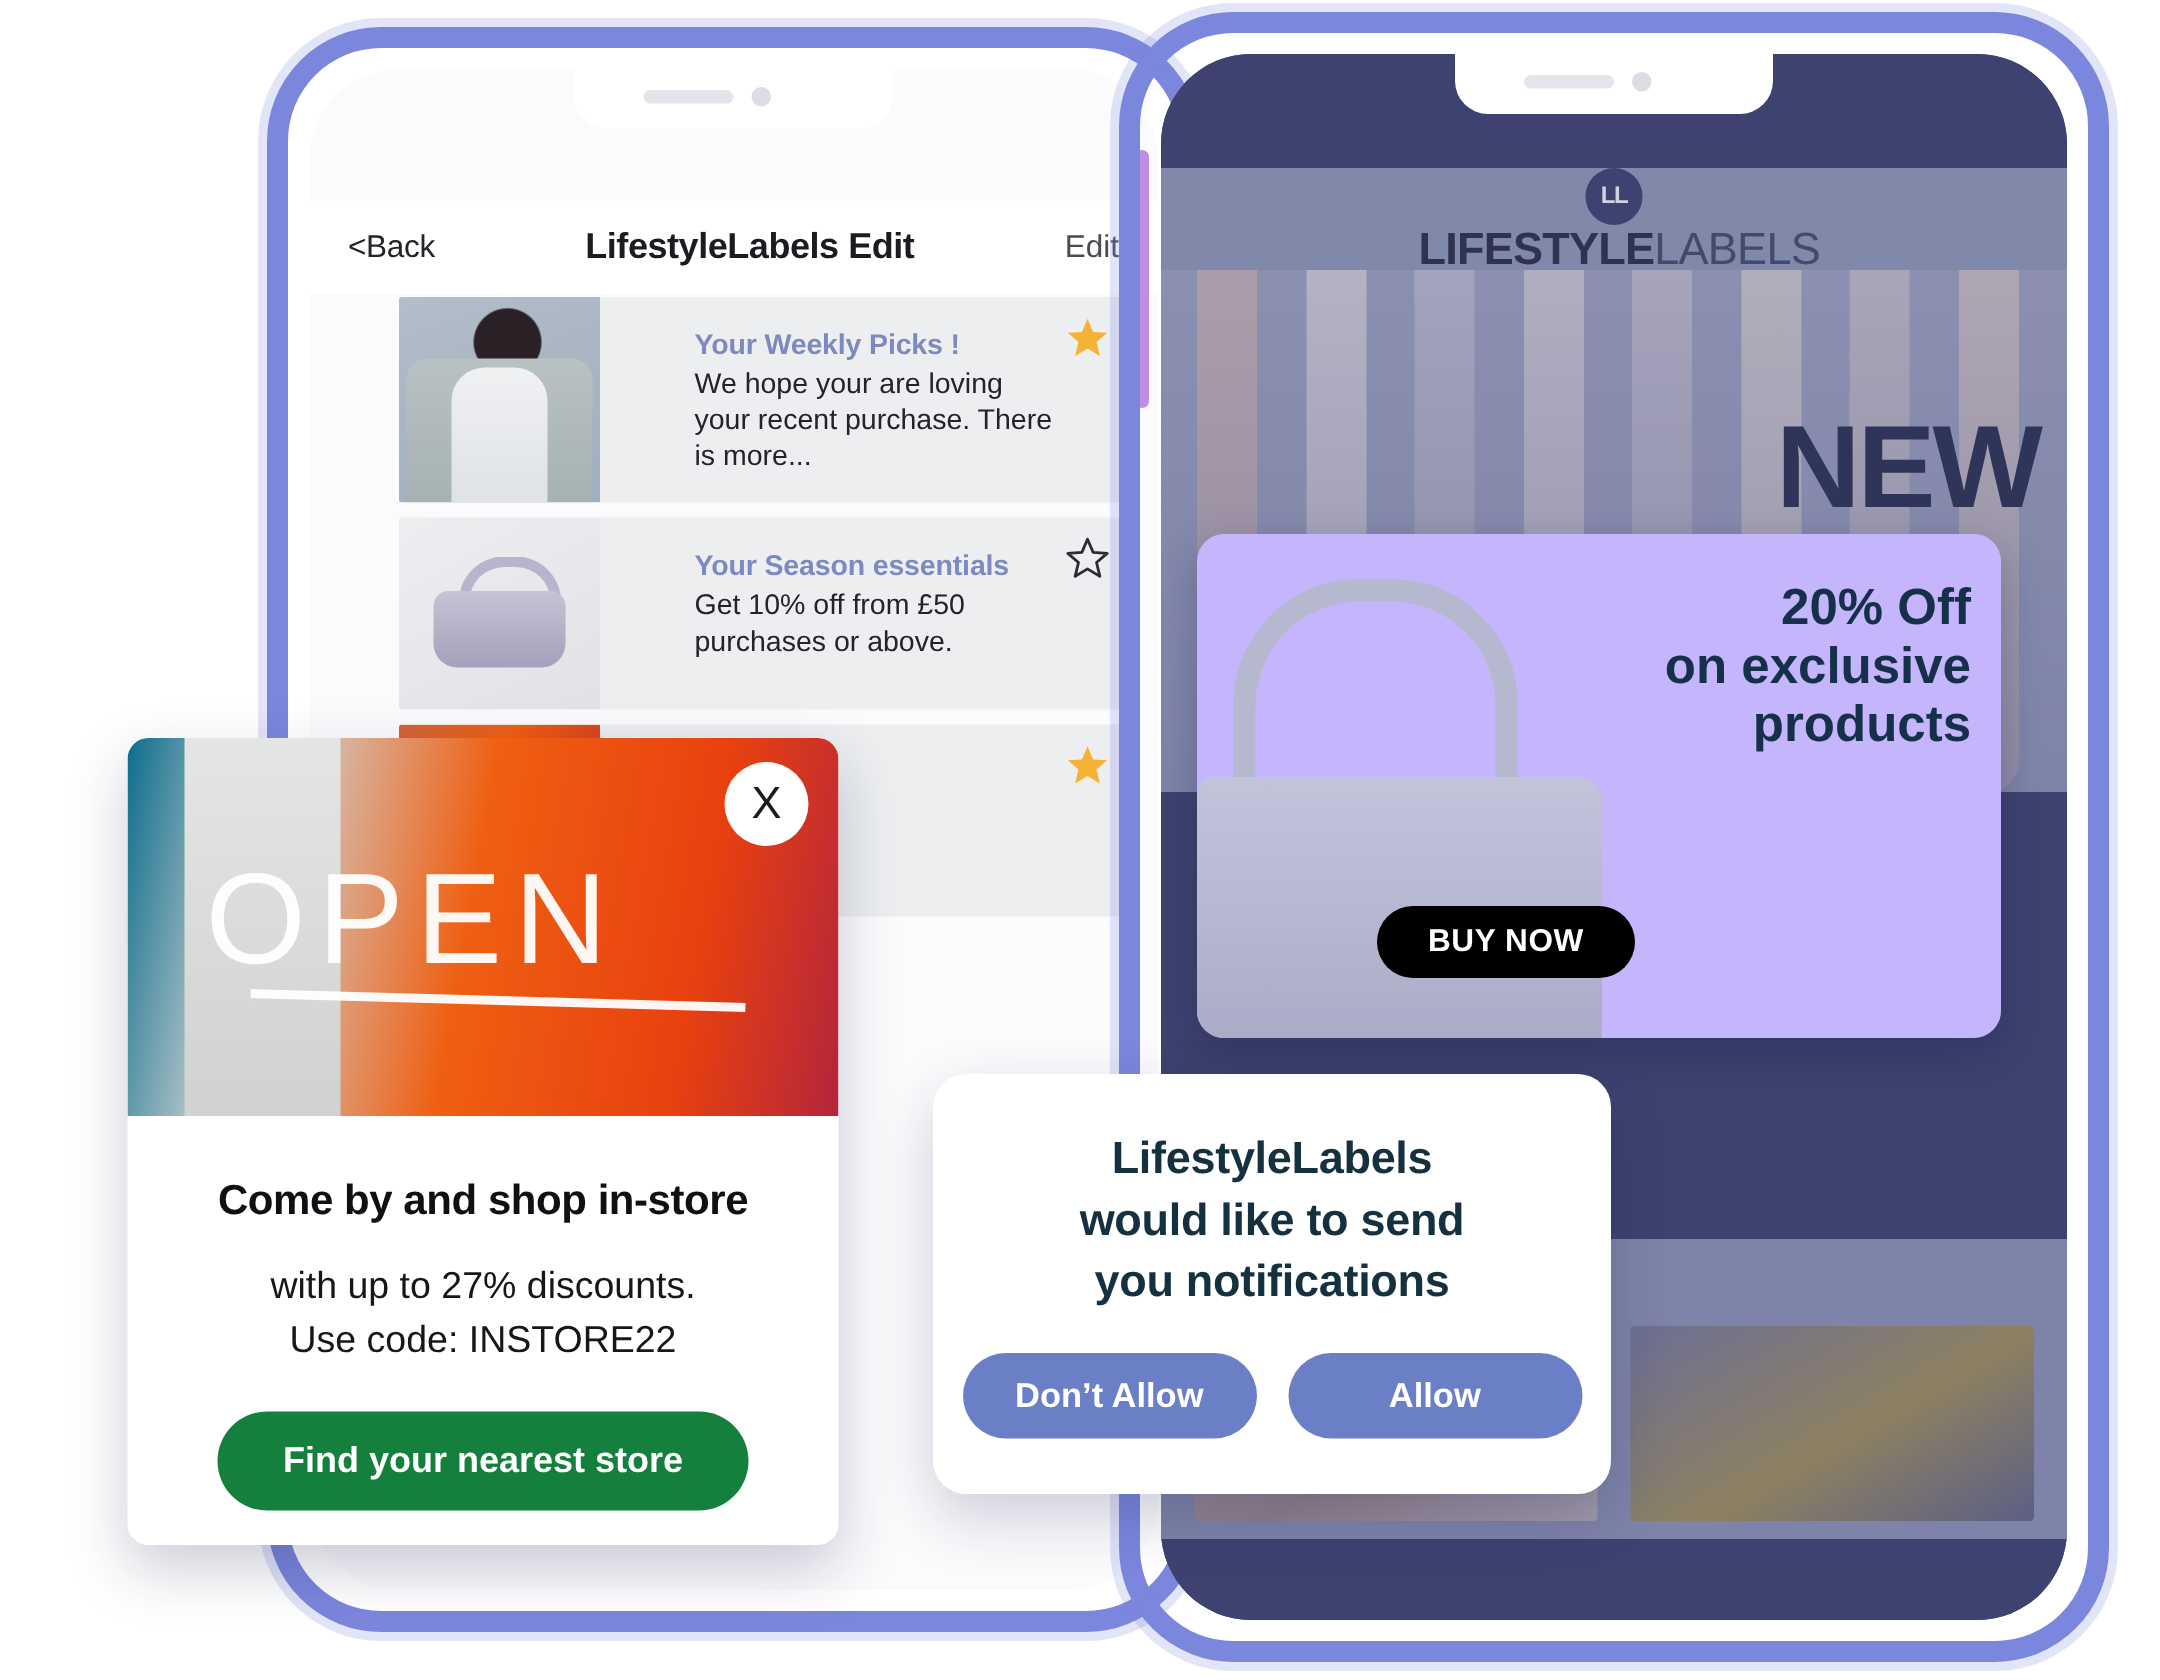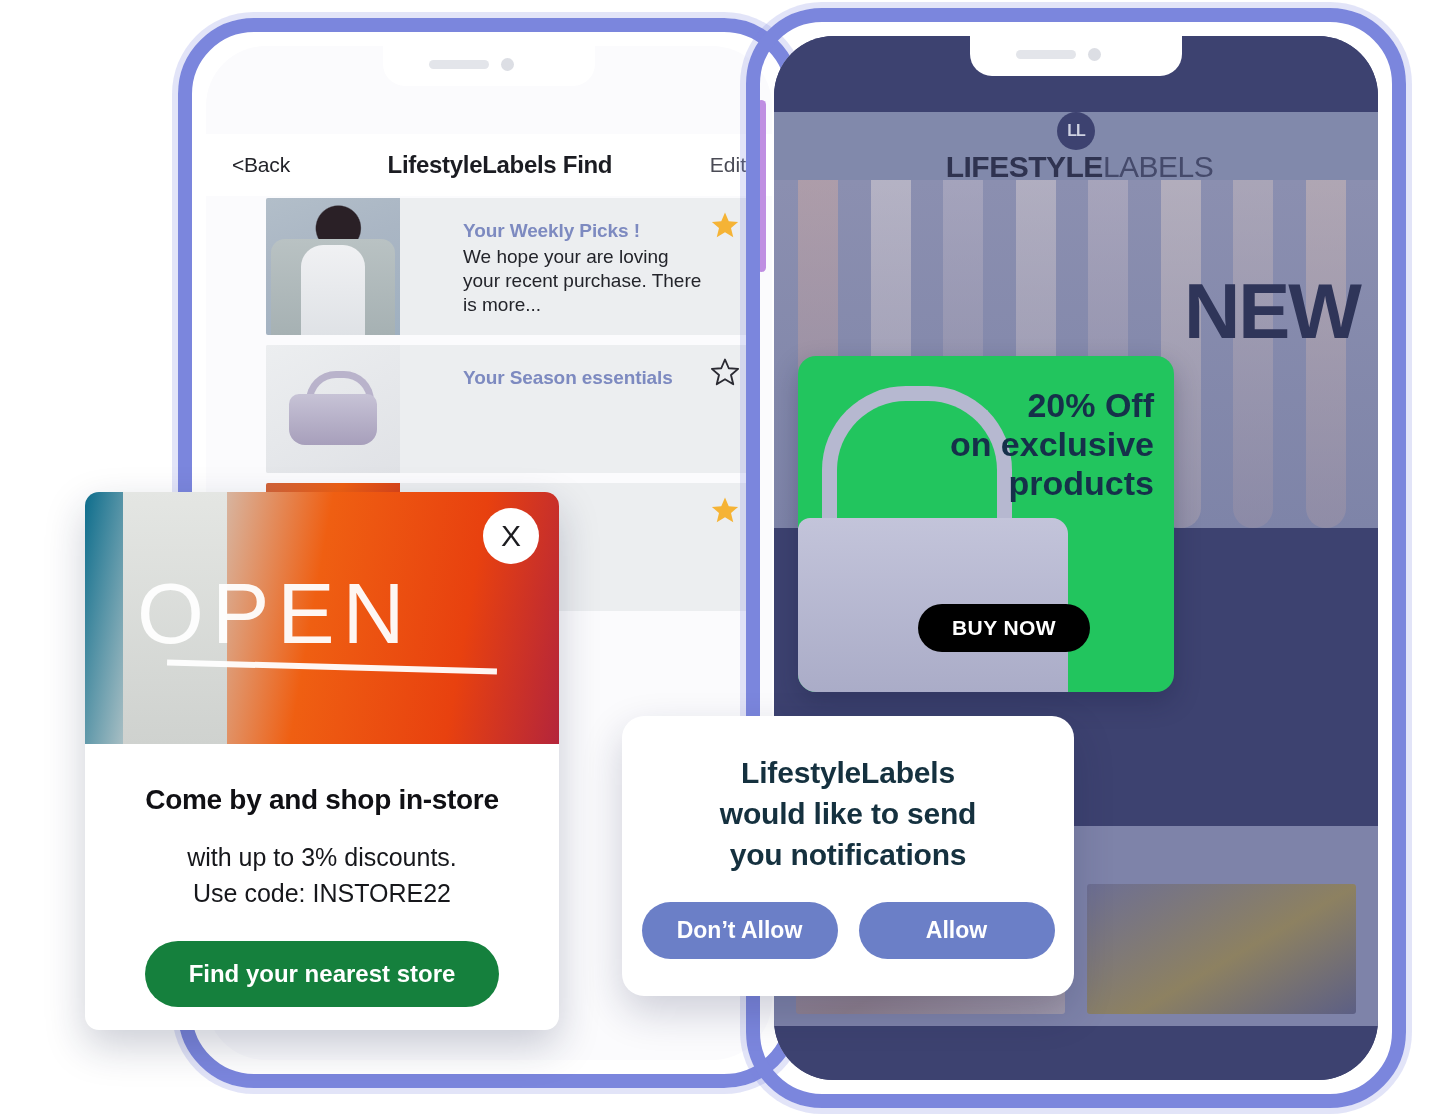--- a/index.html
+++ b/index.html
@@ -70,21 +70,21 @@
   .logo-text .b{font-weight:bold;}
   .logo-text .l{font-weight:300;color:#454a6b;}
   .person-icon{margin-left:auto;width:34px;height:34px;}
 
   .hero{position:absolute;left:0;top:144px;right:0;height:348px;overflow:hidden;
         background:linear-gradient(180deg,#8b8fb0,#7e84a8);}
   .rail{position:absolute;top:0;bottom:0;width:40px;border-radius:0 0 20px 20px;opacity:.55;}
   .hero-new{position:absolute;right:18px;top:92px;font-size:78px;font-weight:bold;
             color:#2f3559;letter-spacing:-2px;line-height:1;}
 
-  .promo-card{position:absolute;left:24px;top:320px;width:376px;height:336px;background:#22c55e;
+  .promo-card{position:absolute;left:24px;top:320px;width:536px;height:336px;background:#c4b5fd;
               border-radius:18px;overflow:hidden;box-shadow:0 10px 26px rgba(20,24,60,.28);}
   .promo-bag{position:absolute;left:-24px;top:22px;width:300px;height:330px;}
   .promo-bag .body{position:absolute;left:24px;top:140px;width:270px;height:190px;
      background:linear-gradient(180deg,#c3c4da,#a8aac6);border-radius:12px 16px 10px 10px;}
   .promo-bag .handle{position:absolute;left:48px;top:8px;width:160px;height:150px;
      border:15px solid #b6b8d0;border-bottom:none;border-radius:84px 84px 0 0;}
   .promo-text{position:absolute;right:20px;top:30px;text-align:right;font-size:34px;font-weight:bold;
               color:#16304a;line-height:1.15;}
   .buy-now{position:absolute;left:120px;top:248px;background:#000000;color:#ffffff;
            border-radius:26px;padding:12px 34px;font-size:21px;font-weight:bold;letter-spacing:.4px;text-align:center;}
@@ -142,21 +142,21 @@
   <div class="phone-body" id="phone-left-body">
     <div id="screen-left">
 
       <div class="notch" style="background:#ffffff;">
         <div class="speaker"></div>
         <div class="cam"></div>
       </div>
 
       <div class="inbox-header">
         <div class="back-btn">&lt;Back</div>
-        <div class="inbox-title">LifestyleLabels Find</div>
+        <div class="inbox-title">LifestyleLabels Edit</div>
         <div class="edit-btn">Edit</div>
       </div>
 
       <div class="inbox-list">
 
         <div class="inbox-item">
           <div class="thumb">
               <div class="art-woman"></div>
             </div>
           <div class="item-text">
@@ -167,20 +167,21 @@
             <polygon points="12,2 15,9 22.5,9.5 16.8,14.4 18.6,21.8 12,17.8 5.4,21.8 7.2,14.4 1.5,9.5 9,9" fill="#f5b335"></polygon>
           </svg>
         </div>
 
         <div class="inbox-item">
           <div class="thumb">
               <div class="art-bag"></div>
             </div>
           <div class="item-text">
             <div class="item-title">Your Season essentials</div>
+            <div class="item-body">Get 10% off from £50 purchases or above.</div>
           </div>
           <svg class="star" viewBox="0 0 24 24">
             <polygon points="12,2 15,9 22.5,9.5 16.8,14.4 18.6,21.8 12,17.8 5.4,21.8 7.2,14.4 1.5,9.5 9,9" fill="none" stroke="#2b2b33" stroke-width="1.5" stroke-linejoin="round"></polygon>
           </svg>
         </div>
 
         <div class="inbox-item">
           <div class="thumb">
               <div class="art-orange"></div>
             </div>
@@ -270,21 +271,21 @@
   <div id="promo-overlay">
     <div class="ov-img">
       <div class="ov-mannequin"></div>
       <div class="ov-open">OPEN</div>
       <div class="ov-underline"></div>
       <div class="ov-close">X</div>
     </div>
     <div class="ov-text">
       <div class="ov-h">Come by and shop in-store</div>
       <div class="ov-p">
-        <div>with up to 3% discounts.</div>
+        <div>with up to 27% discounts.</div>
         <div>Use code: INSTORE22</div>
       </div>
       <div class="ov-btn">Find your nearest store</div>
     </div>
   </div>
 
   <div id="notif-dialog">
     <div class="nd-title">
       <div>LifestyleLabels</div>
       <div>would like to send</div>

